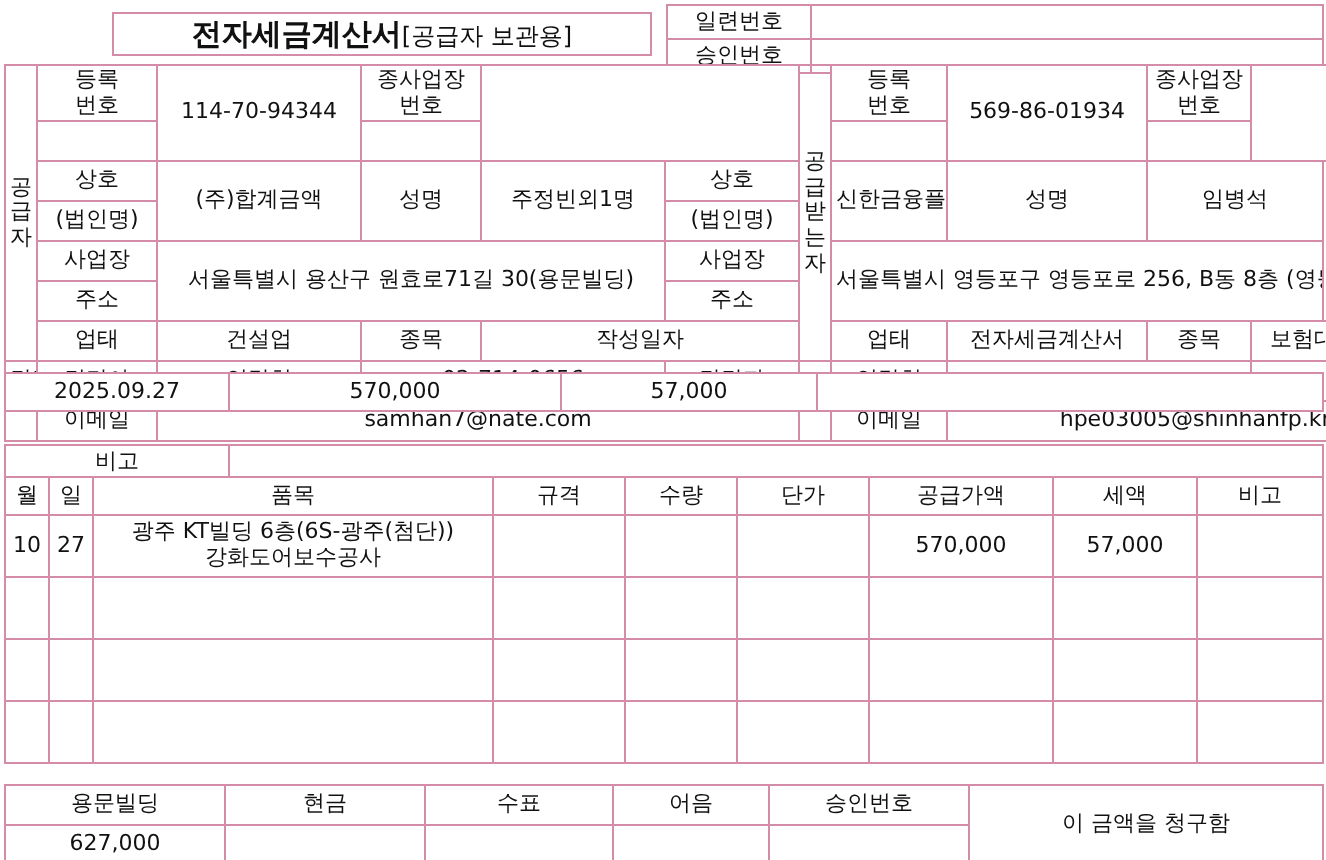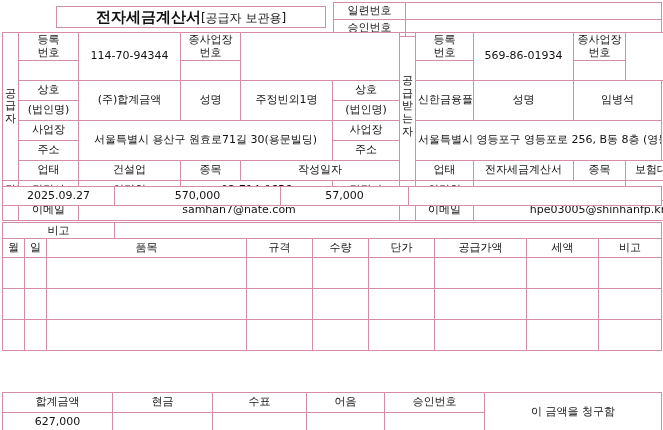--- a/index.html
+++ b/index.html
@@ -333,20 +333,34 @@
         <td class="lbl">일</td>
         <td class="lbl">품목</td>
         <td class="lbl">규격</td>
         <td class="lbl">수량</td>
         <td class="lbl">단가</td>
         <td class="lbl">공급가액</td>
         <td class="lbl">세액</td>
         <td class="lbl">비고</td>
       </tr>
       <tr>
+        <td class="val tall">10</td>
+        <td class="val tall">27</td>
+        <td class="val tall multi">
+          <div>광주 KT빌딩 6층(6S-광주(첨단))</div>
+          <div>강화도어보수공사</div>
+        </td>
+        <td class="val tall"></td>
+        <td class="val tall"></td>
+        <td class="val tall"></td>
+        <td class="val tall r">570,000</td>
+        <td class="val tall r">57,000</td>
+        <td class="val tall"></td>
+      </tr>
+      <tr>
         <td class="val tall"></td>
         <td class="val tall"></td>
         <td class="val tall"></td>
         <td class="val tall"></td>
         <td class="val tall"></td>
         <td class="val tall"></td>
         <td class="val tall r"></td>
         <td class="val tall r"></td>
         <td class="val tall"></td>
       </tr>
@@ -379,21 +393,21 @@
     <colgroup>
       <col style="width:110px">
       <col style="width:100px">
       <col style="width:94px">
       <col style="width:78px">
       <col style="width:100px">
       <col style="width:177px">
     </colgroup>
     <tbody>
       <tr>
-        <td class="lbl">합계금액</td>
+        <td class="lbl">용문빌딩</td>
         <td class="lbl">현금</td>
         <td class="lbl">수표</td>
         <td class="lbl">어음</td>
         <td class="lbl">승인번호</td>
         <td class="lbl" rowspan="2">이 금액을 청구함</td>
       </tr>
       <tr>
         <td class="val r">627,000</td>
         <td class="val r"></td>
         <td class="val r"></td>

